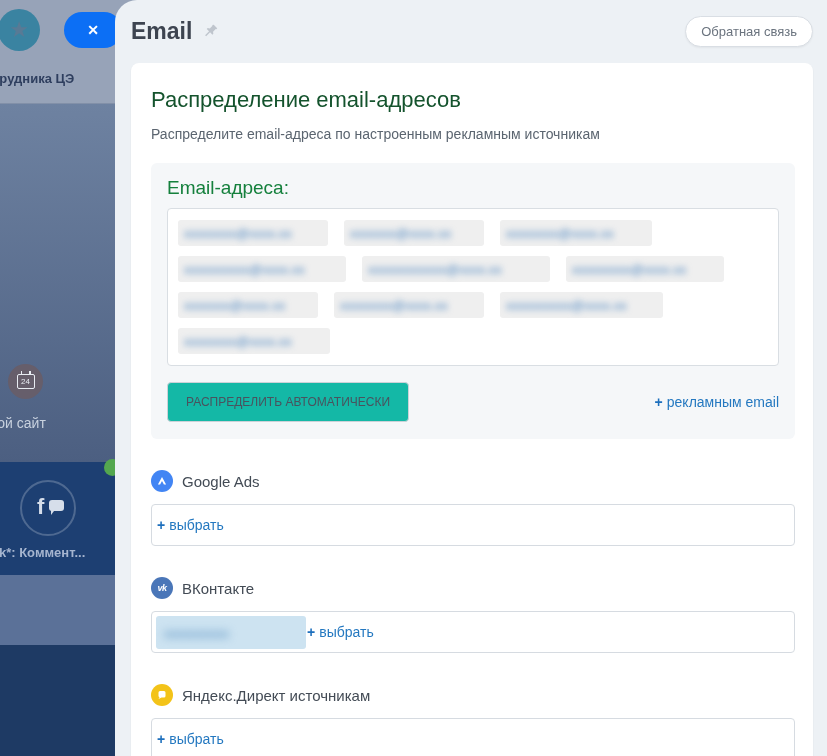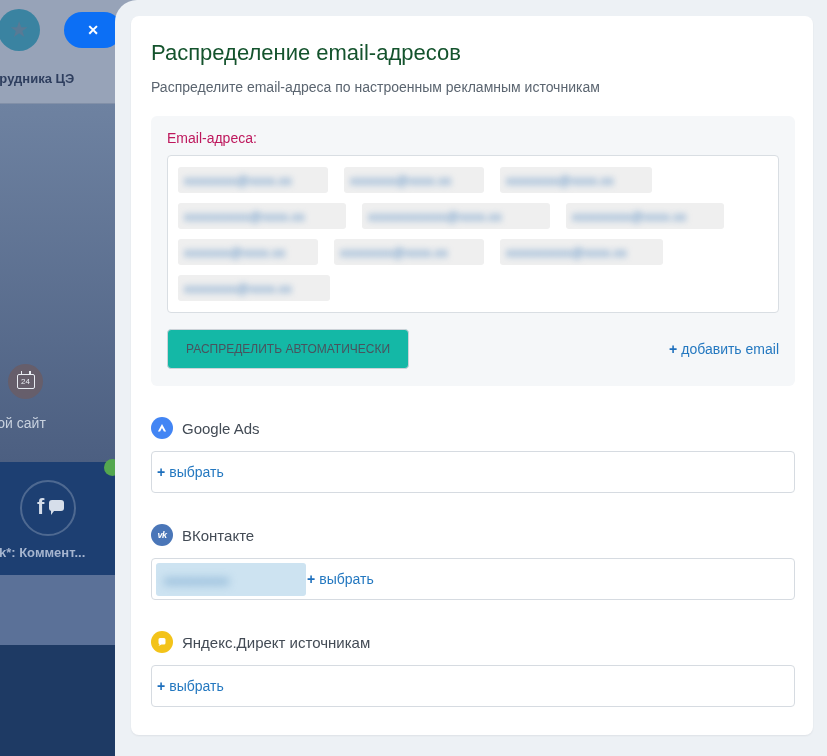--- a/index.html
+++ b/index.html
@@ -42,21 +42,21 @@
   .feedback-btn{margin-left:auto;background:#fff;border:1px solid #d9dee4;border-radius:16px;
     padding:7px 15px;font-size:13px;color:#6a737e;cursor:pointer;box-shadow:0 1px 2px rgba(0,0,0,.05);
     font-family:"Liberation Sans",sans-serif;}
 
   .card{margin:16px 14px 0 16px;background:#fff;border-radius:8px;box-shadow:0 1px 2px rgba(27,33,44,.07);
     padding:24px 18px 28px 20px;min-height:700px;box-sizing:border-box;}
   .card-heading{font-size:22px;font-weight:400;color:#14532d;margin:0 0 13px;}
   .card-sub{font-size:14px;color:#5b6570;margin:0;}
 
   .email-block{margin-top:21px;background:#f5f7f9;border-radius:6px;padding:14px 16px 17px;}
-  .email-label{font-size:14px;color:#be185d;}
+  .email-label{font-size:19px;color:#15803d;}
   .chips-box{margin-top:9px;background:#fff;border:1px solid #d9dee3;border-radius:4px;
     min-height:124px;padding:6px;}
   .chip{display:inline-block;background:#efefef;border-radius:3px;height:26px;line-height:26px;
     margin:5px 12px 5px 4px;padding:0 6px;overflow:hidden;white-space:nowrap;box-sizing:border-box;vertical-align:top;}
   .chip>span{filter:blur(3px);color:#4f87c0;font-size:13px;}
   .btn-row{margin-top:16px;display:flex;align-items:center;justify-content:space-between;}
   .distribute-btn{background:#14b8a6;border:1px solid #ccd2d8;border-radius:4px;padding:12px 18px;
     font-size:12px;color:#49535e;cursor:pointer;font-family:"Liberation Sans",sans-serif;}
   .blue-link{font-size:14px;color:#2478c0;text-decoration:none;cursor:pointer;white-space:nowrap;}
   .blue-link .plus{font-weight:700;color:#1d6fbd;margin-right:4px;}
@@ -100,32 +100,41 @@
         <span class="fb-bubble"></span>
       </div>
       <div class="sb-fb-label">ok*: Коммент...</div>
     </div>
     <div class="sb-low"></div>
     <div class="sb-bottom-card"></div>
   </aside>
   <div class="green-dot"></div>
 
   <main class="panel">
+    <div class="panel-header">
+      <span class="page-title">Email</span>
+      <span class="pin-icon">
+        <svg width="17" height="17" viewBox="0 0 24 24">
+          <path fill="#bfc5cd" d="M16.5 2.5l5 5-1.2 1.2-.9-.3-3.8 3.8.4 3-1.3 1.3-3.3-3.3-5.6 5.6-1.4-1.4 5.6-5.6-3.3-3.3 1.3-1.3 3 .4 3.8-3.8-.3-.9z"></path>
+        </svg>
+      </span>
+      <button class="feedback-btn">Обратная связь</button>
+    </div>
 
     <section class="card">
       <h1 class="card-heading">Распределение email-адресов</h1>
       <p class="card-sub">Распределите email-адреса по настроенным рекламным источникам</p>
 
       <div class="email-block">
         <div class="email-label">Email-адреса:</div>
         <div class="chips-box" id="email-chips"><div class="chip" style="width: 150px;"><span>xxxxxxxx@xxxx.xx</span></div><div class="chip" style="width: 140px;"><span>xxxxxxx@xxxx.xx</span></div><div class="chip" style="width: 152px;"><span>xxxxxxxx@xxxx.xx</span></div><div class="chip" style="width: 168px;"><span>xxxxxxxxxx@xxxx.xx</span></div><div class="chip" style="width: 188px;"><span>xxxxxxxxxxxx@xxxx.xx</span></div><div class="chip" style="width: 158px;"><span>xxxxxxxxx@xxxx.xx</span></div><div class="chip" style="width: 140px;"><span>xxxxxxx@xxxx.xx</span></div><div class="chip" style="width: 150px;"><span>xxxxxxxx@xxxx.xx</span></div><div class="chip" style="width: 163px;"><span>xxxxxxxxxx@xxxx.xx</span></div><div class="chip" style="width: 152px;"><span>xxxxxxxx@xxxx.xx</span></div></div>
         <div class="btn-row">
           <button class="distribute-btn">РАСПРЕДЕЛИТЬ АВТОМАТИЧЕСКИ</button>
           <a class="blue-link">
-            <span class="plus">+</span><span>добавить email</span>
+            <span class="plus">+</span><span>рекламным email</span>
           </a>
         </div>
       </div>
 
       <div id="sources">
           <div class="source-section">
             <div class="source-head">
               <span class="src-icon" style="background: rgb(66, 133, 244);">
                 <svg width="12" height="12" viewBox="0 0 24 24">
                   <path fill="#fff" d="M12 4l8.2 15h-4.4L12 11.8 8.2 19H3.8z"></path>

